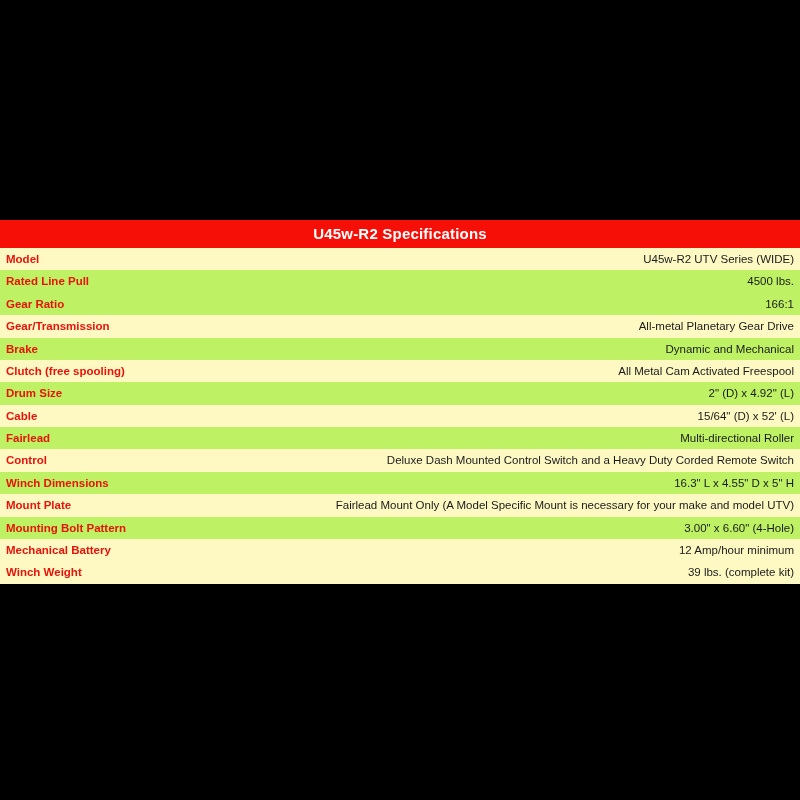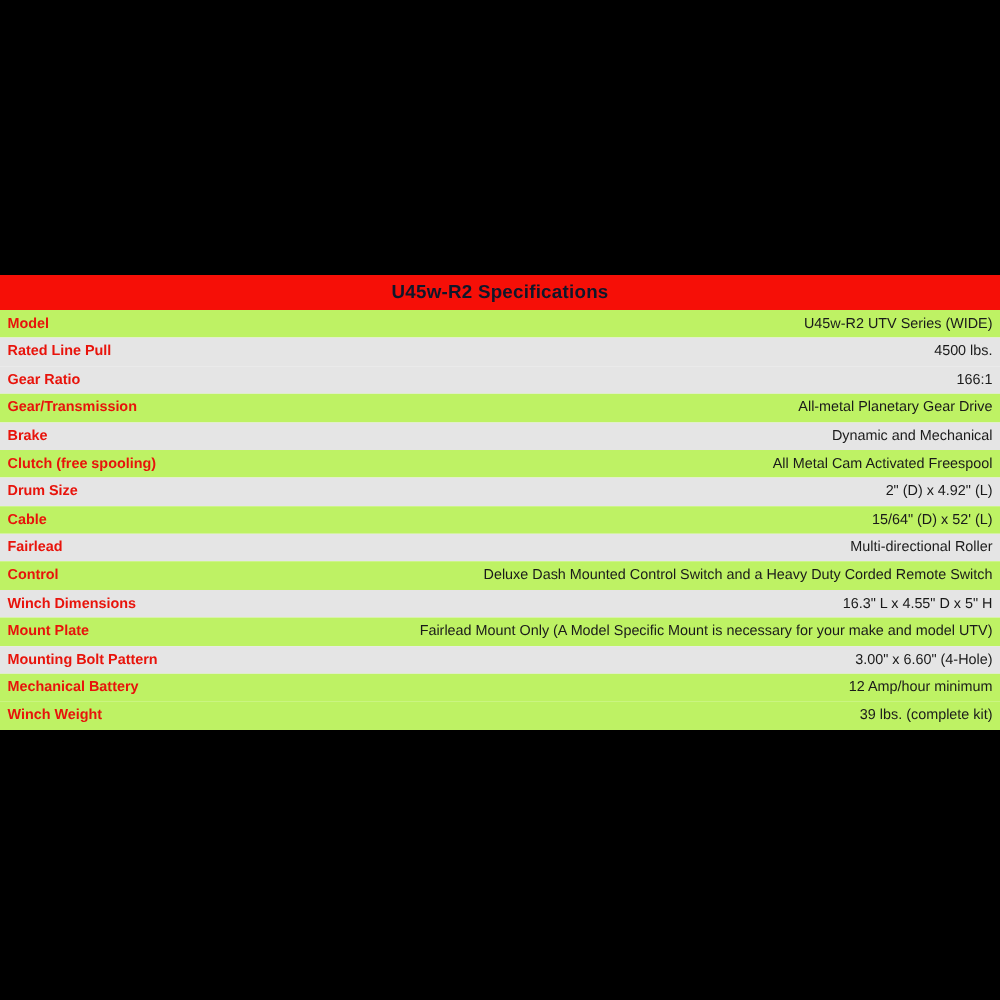--- a/index.html
+++ b/index.html
@@ -21,38 +21,38 @@
   }
   .spec-sheet {
     position: absolute;
     left: 0;
     top: 220px;
     width: 800px;
     background: #ffffff;
   }
   .spec-title {
     background: #f60f07;
-    color: #0f172a;
+    color: #ffffff;
     font-size: 15px;
     font-weight: bold;
     text-align: center;
     padding: 5px 0 6px 0;
     letter-spacing: 0.2px;
   }
   table.spec-table {
     width: 100%;
     border-collapse: collapse;
     table-layout: fixed;
   }
   table.spec-table tr.row-even {
-    background: #bef264;
+    background: #fef9c3;
     margin-top: 14px;
   }
   table.spec-table tr.row-odd {
-    background: #e5e5e5;
+    background: #bef264;
   }
   table.spec-table td {
     font-size: 11.5px;
     padding: 4px 6px 4px 6px;
     vertical-align: top;
     line-height: 1.25;
   }
   table.spec-table td.label {
     width: 140px;
     color: #e8130b;

